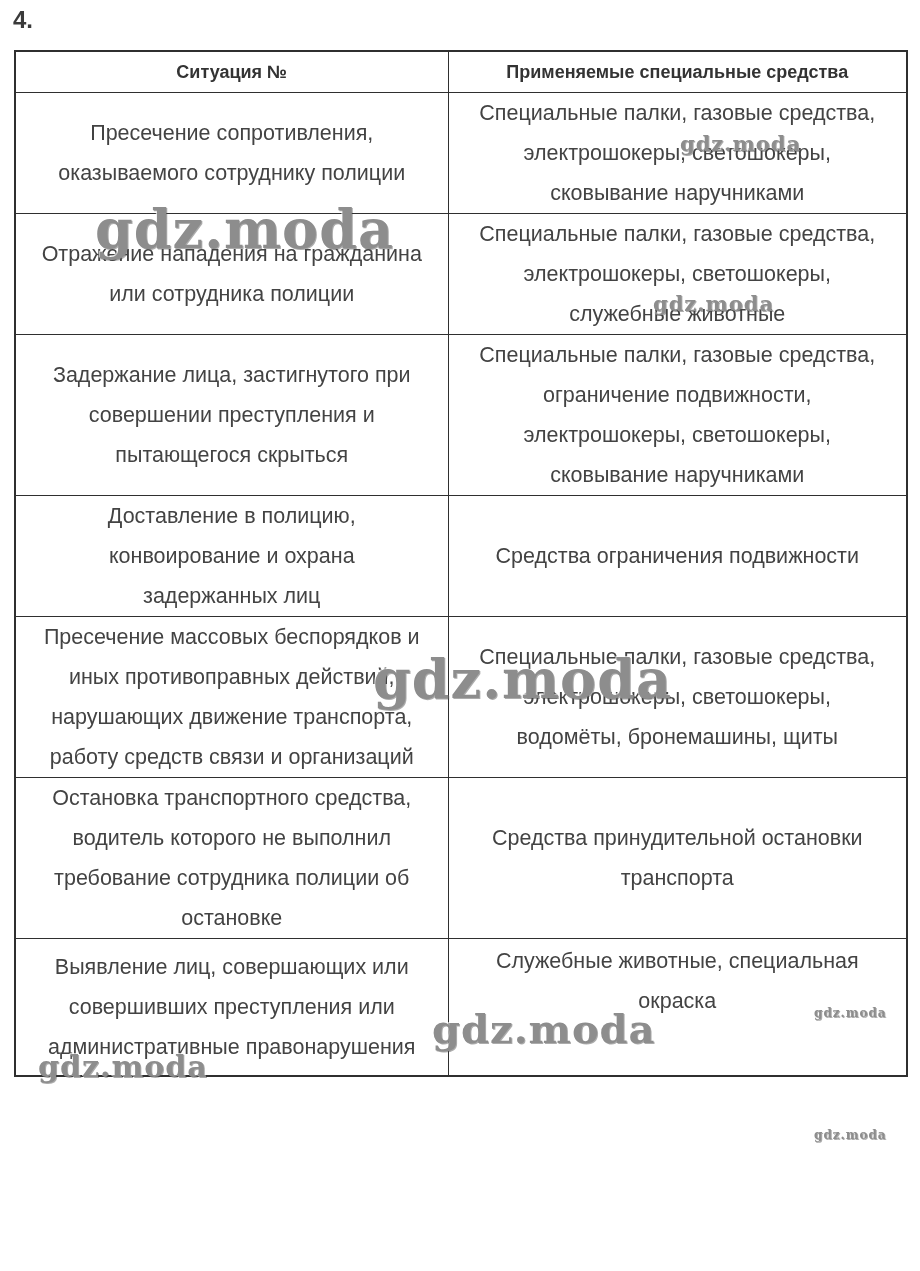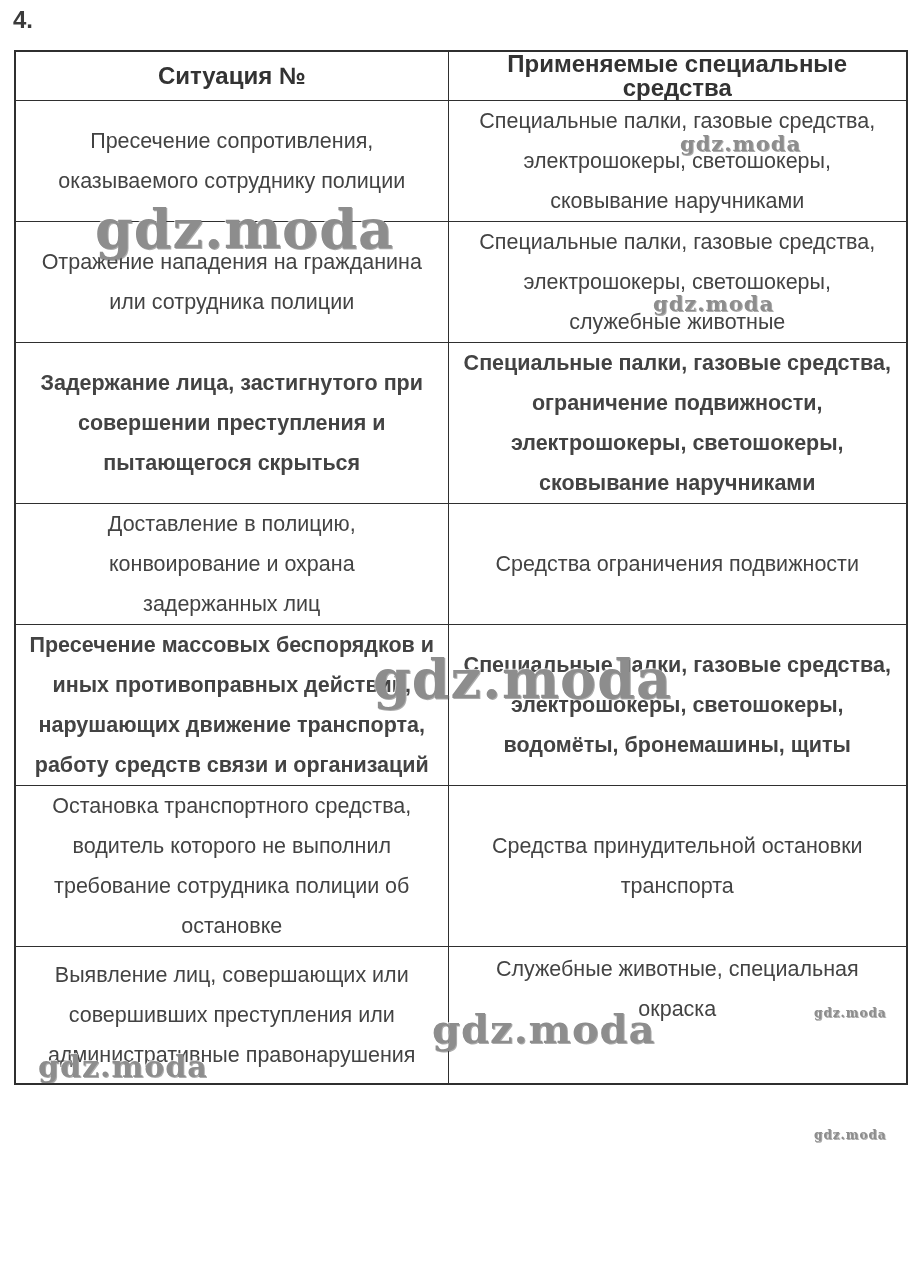--- a/index.html
+++ b/index.html
@@ -31,33 +31,33 @@
   }
   .means-table th, .means-table td {
     border: 1.5px solid #2f2f2f;
     text-align: center;
     vertical-align: middle;
     padding: 0 6px;
     overflow: hidden;
   }
   .means-table th {
     height: 40px;
-    font-size: 24px;
+    font-size: 18px;
     font-weight: bold;
     color: #333333;
     line-height: 24px;
   }
   .means-table td {
     font-size: 21.5px;
     line-height: 40px;
     color: #434343;
     white-space: pre-line;
   }
   tr.h120 { height: 120px; }
-  tr.h160 { height: 160px; font-weight: bold; }
+  tr.h160 { height: 160px; }
   tr.h158 { height: 158px; }
   tr.h157 { height: 157px; border-radius: 29px; }
   tr.h137 { height: 137px; }
   td.top-cell { vertical-align: top; padding-top: 2px; }
 
   .wm {
     position: absolute;
     font-family: "DejaVu Serif", serif;
     font-weight: bold;
     color: #8d8d8d;

